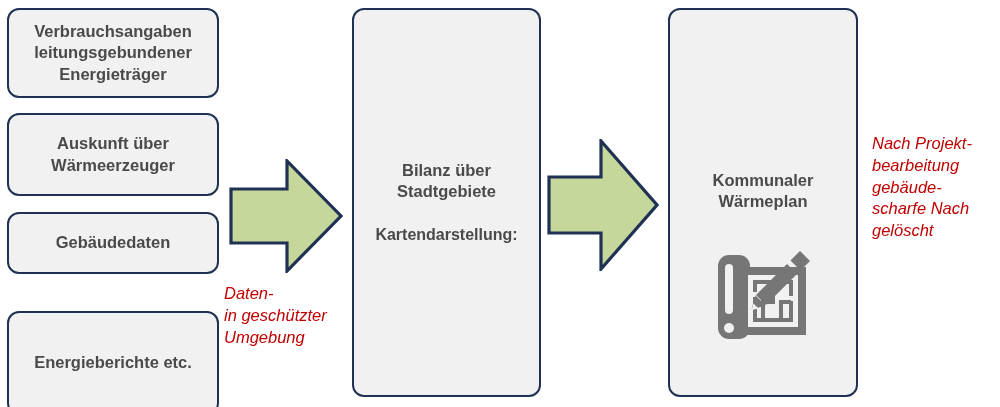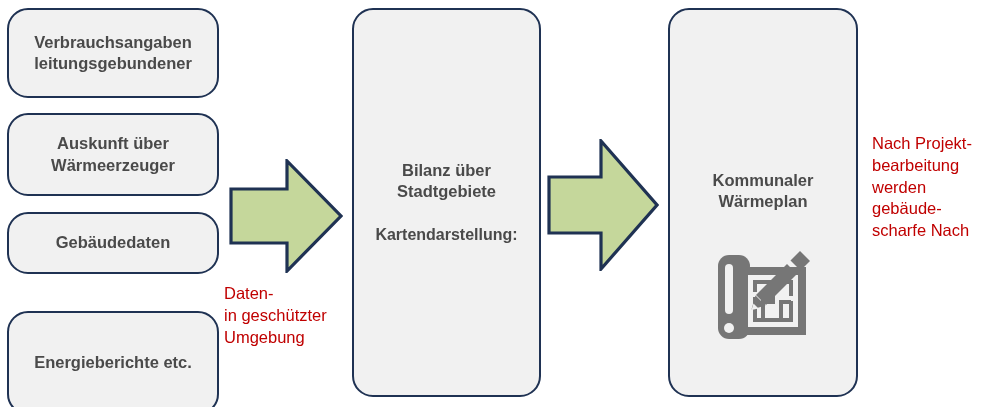--- a/index.html
+++ b/index.html
@@ -18,21 +18,21 @@
     background: #ffffff;
     overflow: hidden;
   }
 
   
   .box {
     position: absolute;
     box-sizing: border-box;
     background: #f1f1f1;
     border: 2px solid #1f3253;
-    border-radius: 21px;
+    border-radius: 12px;
     display: flex;
     flex-direction: column;
     align-items: center;
     justify-content: center;
     text-align: center;
     color: #4a4a4a;
     line-height: 1.28;
   }
 
   
@@ -105,30 +105,31 @@
   .note {
     position: absolute;
     color: #c00000;
     font-size: 16.5px;
     line-height: 1.32;
     text-align: left;
     white-space: nowrap;
   }
   #note-left  { left: 224px; top: 283px; }
   #note-right { left: 872px; top: 133px; }
-  .note .line { display: block; }
+  .note .line { display: block; font-style: italic; }
 </style>
 </head>
 <body>
 
 <div id="diagram">
 
   <div class="box input-box" id="input-box-1">
     <span class="line">Verbrauchsangaben</span>
     <span class="line">leitungsgebundener</span>
+    <span class="line">Energieträger</span>
   </div>
 
   <div class="box input-box" id="input-box-2">
     <span class="line">Auskunft über</span>
     <span class="line">Wärmeerzeuger</span>
   </div>
 
   <div class="box input-box" id="input-box-3">
     <span class="line">Gebäudedaten</span>
   </div>
@@ -201,18 +202,18 @@
 
   <div class="note" id="note-left">
     <span class="line">Daten-</span>
     <span class="line">in geschützter</span>
     <span class="line">Umgebung</span>
   </div>
 
   <div class="note" id="note-right">
     <span class="line">Nach Projekt-</span>
     <span class="line">bearbeitung</span>
-    <span class="line">werden</span>
     <span class="line">gebäude-</span>
     <span class="line">scharfe Nach</span>
+    <span class="line">gelöscht</span>
   </div>
 
 </div>
 
 </body></html>

